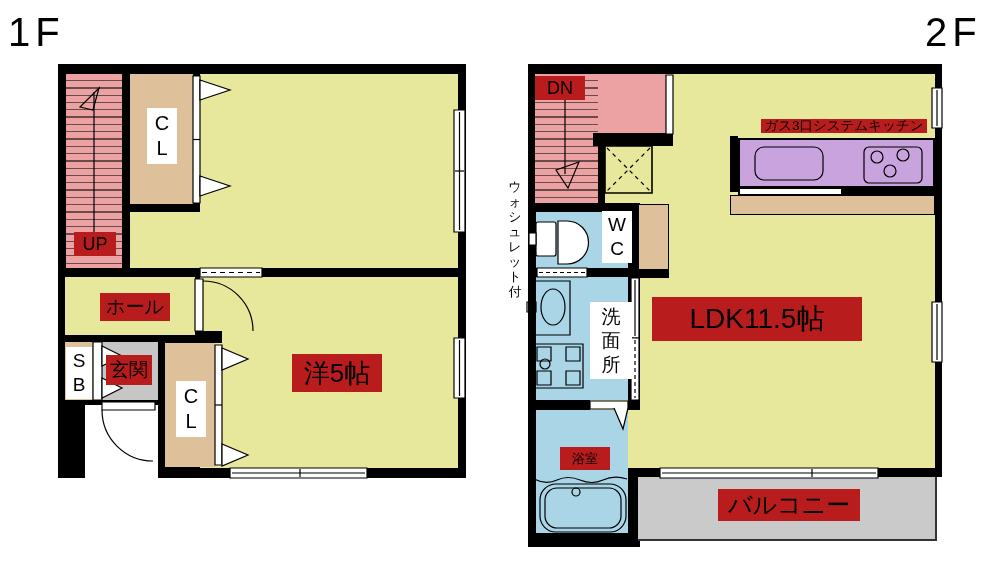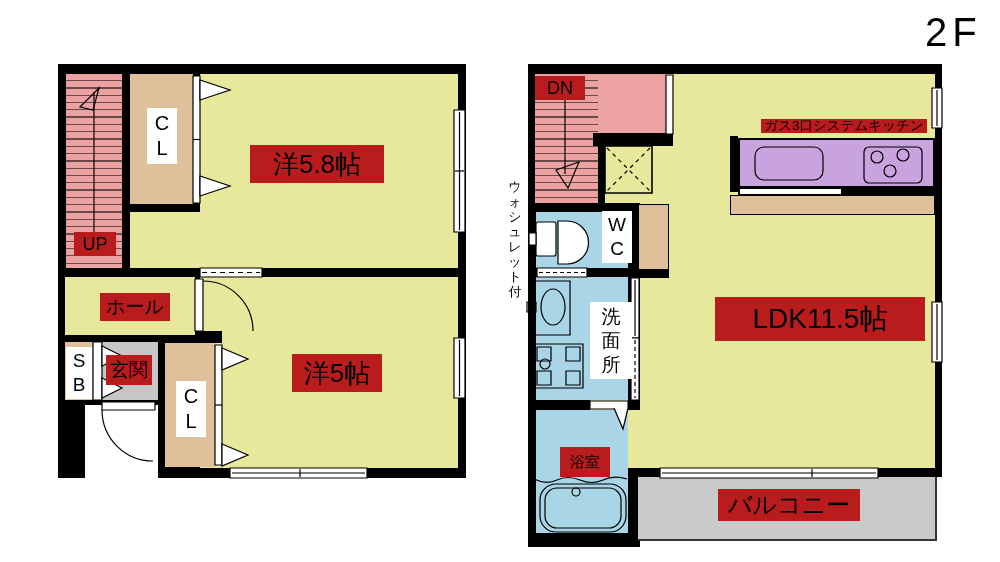--- a/index.html
+++ b/index.html
@@ -191,33 +191,33 @@
     </g>
 
     <g>
       <path d="M 534 479 Q 546 485 557 480 T 580 480 T 603 480 T 627 479"></path>
       <rect x="540" y="484" width="86" height="48" rx="16"></rect>
       <rect x="545" y="488" width="76" height="40" rx="12"></rect>
       <circle cx="576" cy="492" r="4"></circle>
     </g>
   </svg>
 
+  <div class="floor-title" style="left:8px;top:10px;">1F</div>
   <div class="floor-title" style="left:925px;top:10px;">2F</div>
 
   <div class="lbl" style="left:74px;top:232px;width:42px;height:24px;font-size:18px;">UP</div>
   <div class="vtext" style="left:147px;top:108px;width:22px;padding:3px 4px;font-size:20px;line-height:1.25;">CL</div>
   <div class="vtext" style="left:176px;top:381px;width:22px;padding:3px 4px;font-size:20px;line-height:1.25;">CL</div>
   <div class="vtext" style="left:66px;top:347px;width:20px;padding:2px 3px;font-size:19px;line-height:1.25;">SB</div>
   <div class="lbl" style="left:100px;top:293px;width:70px;height:28px;font-size:19px;">ホール</div>
   <div class="lbl" style="left:106px;top:355px;width:46px;height:30px;font-size:19px;">玄関</div>
-  <div class="lbl" style="left:250px;top:145px;width:134px;height:38px;font-size:26px;">洋5.8帖</div>
   <div class="lbl" style="left:292px;top:354px;width:90px;height:38px;font-size:26px;">洋5帖</div>
 
   <div class="lbl" style="left:535px;top:76px;width:50px;height:24px;font-size:18px;">DN</div>
   <div class="vtext" style="left:602px;top:211px;width:26px;padding:2px 2px;font-size:19px;line-height:1.25;text-align:center;">WC</div>
   <div class="vtext nobg" style="left:506px;top:180px;width:18px;font-size:13px;line-height:1.15;background:transparent;">ウォシュレット付</div>
   <div class="lbl" style="left:761px;top:119px;width:166px;height:14px;font-size:13.5px;">ガス3口システムキッチン</div>
   <div class="vtext" style="left:590px;top:302px;width:24px;padding:3px 9px;font-size:19px;line-height:1.25;">洗面所</div>
-  <div class="lbl" style="left:560px;top:447px;width:50px;height:30px;font-size:15px;text-align:center;">浴室</div>
-  <div class="lbl" style="left:715px;top:297px;width:210px;height:44px;font-size:28px;">LDK11.5帖</div>
+  <div class="lbl" style="left:560px;top:447px;width:50px;height:23px;font-size:13px;text-align:center;">浴室</div>
+  <div class="lbl" style="left:652px;top:297px;width:210px;height:44px;font-size:28px;">LDK11.5帖</div>
   <div class="lbl" style="left:718px;top:489px;width:142px;height:32px;font-size:24px;">バルコニー</div>
 
 </div>
 
 </body></html>

